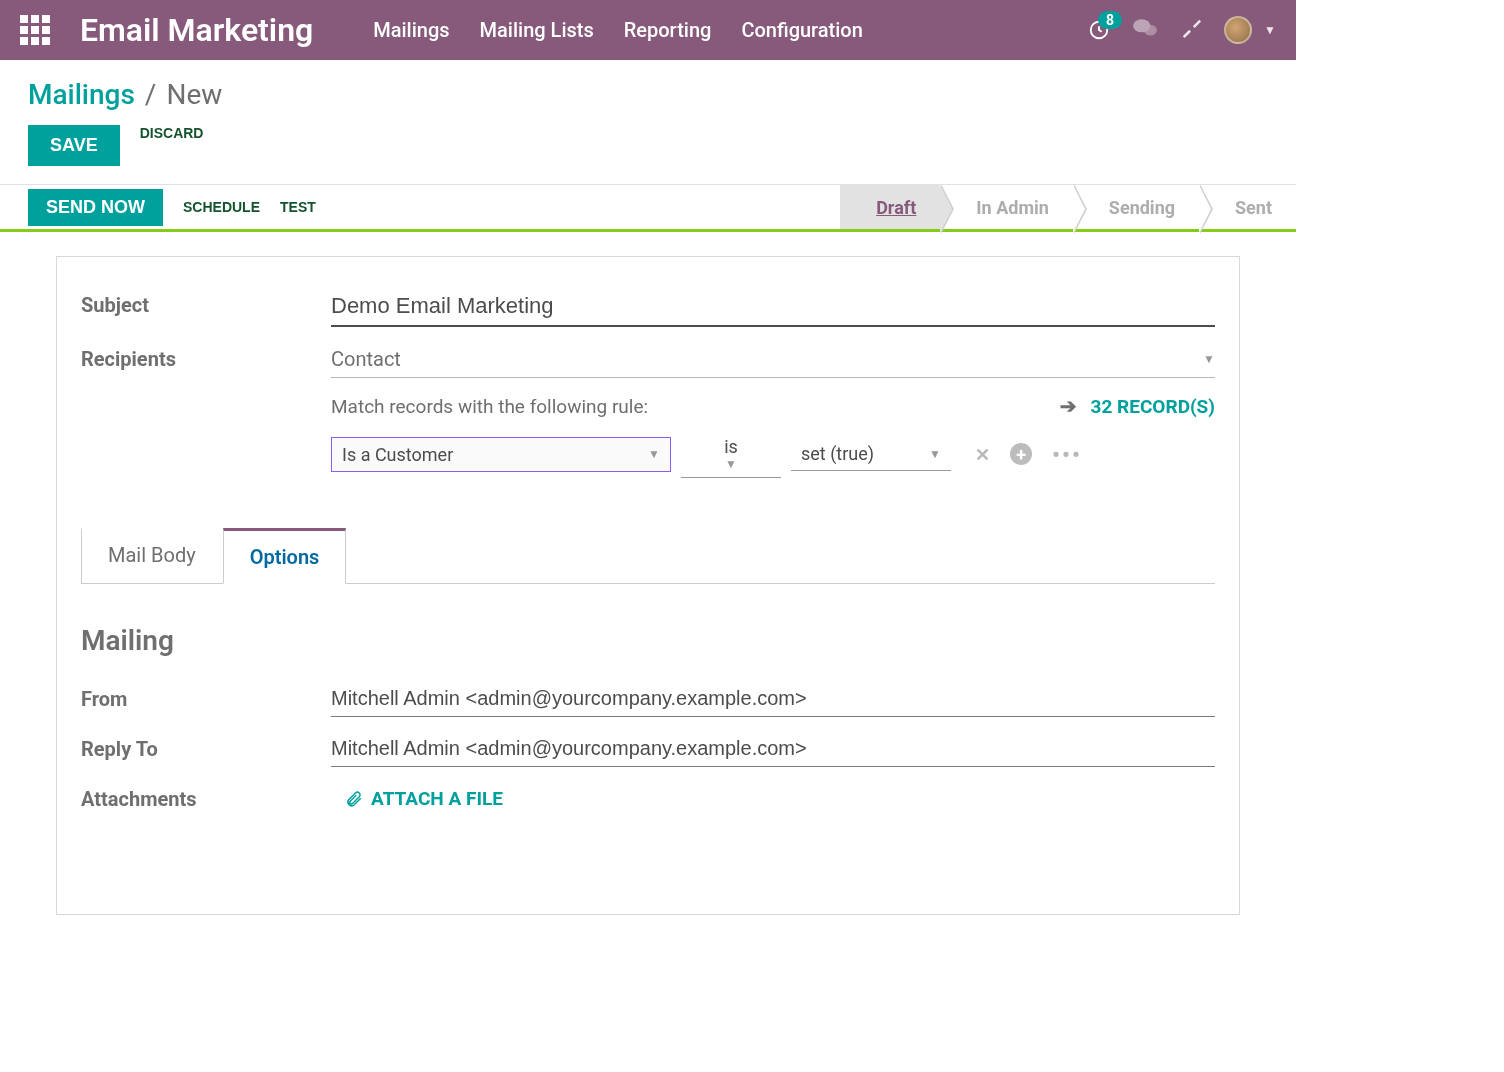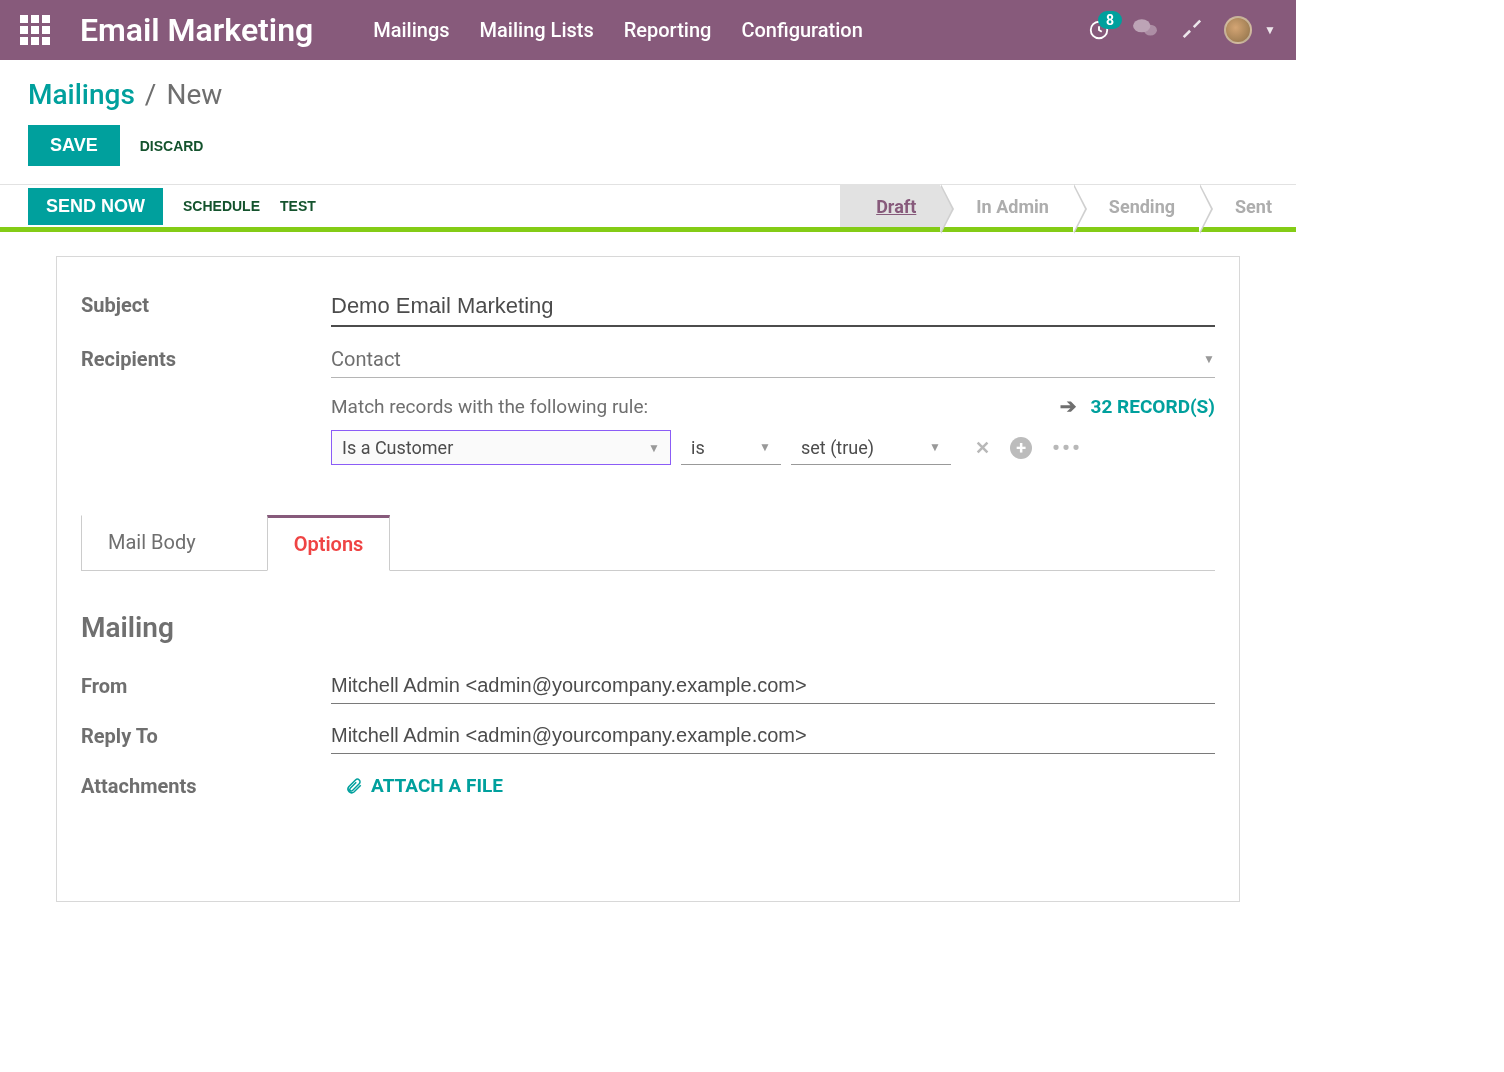--- a/index.html
+++ b/index.html
@@ -18,25 +18,25 @@
 .tools-icon svg { width: 22px; height: 22px; opacity: 0.85; }
 .avatar { width: 28px; height: 28px; border-radius: 50%; background: radial-gradient(circle at 40% 40%, #d4a574, #8b6f47); border: 2px solid rgba(255,255,255,0.4); }
 .caret-down { font-size: 12px; color: #fff; opacity: 0.85; margin-left: -10px; }
 
 .breadcrumb-bar { padding: 18px 28px 6px 28px; }
 .breadcrumb { font-size: 28px; display: flex; align-items: center; gap: 10px; }
 .breadcrumb a { color: #00a09d; font-weight: 500; text-decoration: none; }
 .breadcrumb .sep { color: #6f6f6f; }
 .breadcrumb .current { color: #6f6f6f; }
 
-.btn-row { padding: 8px 28px 18px 28px; display: flex; align-items: center; gap: 20px; }
+.btn-row { padding: 8px 28px 18px 28px; display: flex; align-items: flex-start; gap: 20px; }
 .btn-primary { background: #00a09d; color: #fff; border: none; padding: 10px 22px; font-size: 18px; font-weight: 700; text-transform: uppercase; cursor: pointer; }
 .btn-link { background: none; border: none; color: #14532d; font-size: 14px; font-weight: 700; text-transform: uppercase; cursor: pointer; }
 
-.status-bar { border-top: 1px solid #e2e2e2; border-bottom: 5px solid #84cc16; display: flex; align-items: stretch; height: 48px; }
+.status-bar { border-top: 1px solid #e2e2e2; border-bottom: 3px solid #84cc16; display: flex; align-items: stretch; height: 48px; }
 .action-buttons { display: flex; align-items: center; padding-left: 28px; gap: 20px; }
 .action-buttons .btn-primary { padding: 8px 18px; }
 .status-steps { margin-left: auto; display: flex; align-items: stretch; }
 .status-step { position: relative; display: flex; align-items: center; padding: 0 24px 0 36px; font-size: 18px; font-weight: 700; color: #adadad; }
 .status-step.active { background: #e2e2e2; color: #875a7b; text-decoration: underline; }
 .status-step::after { content: ""; position: absolute; right: -12px; top: 0; width: 0; height: 0; border-top: 24px solid transparent; border-bottom: 24px solid transparent; border-left: 12px solid #fff; z-index: 2; }
 .status-step.active::after { border-left-color: #e2e2e2; }
 .status-step::before { content: ""; position: absolute; right: -14px; top: -1px; width: 0; height: 0; border-top: 25px solid transparent; border-bottom: 25px solid transparent; border-left: 13px solid #d0d0d0; z-index: 1; }
 .status-step:last-child::after, .status-step:last-child::before { display: none; }
 
@@ -48,29 +48,29 @@
 .select-line { border: none; border-bottom: 1px solid #b5b5b5; font-size: 20px; padding: 6px 0; width: 100%; background: transparent; outline: none; color: #6f6f6f; display: flex; justify-content: space-between; align-items: center; }
 .caret { font-size: 12px; color: #999; }
 
 .rule-text { font-size: 19px; color: #6f6f6f; margin: 16px 0 12px 0; display: flex; align-items: center; }
 .records-link { margin-left: auto; display: flex; align-items: center; gap: 14px; color: #00a09d; font-weight: 700; font-size: 19px; }
 .arrow-right { color: #6f6f6f; font-weight: 700; font-size: 20px; }
 
 .rule-builder { display: flex; align-items: center; gap: 10px; }
 .rule-select { border: 1px solid #c0c0c0; border-bottom: 1px solid #999; background: #fafafa; padding: 6px 10px; font-size: 18px; display: flex; justify-content: space-between; align-items: center; min-width: 140px; }
 .rule-select.first { min-width: 340px; border: 1px solid #8b5cf6; }
-.rule-select.mid { border: none; border-bottom: 1px solid #999; background: transparent; min-width: 100px; }
+.rule-select.mid { border: none; border-bottom: 1px solid #999; background: transparent; min-width: 100px; flex-direction: column; }
 .rule-select.last { border: none; border-bottom: 1px solid #999; background: transparent; min-width: 160px; }
 .rule-actions { display: flex; align-items: center; gap: 20px; margin-left: 14px; color: #b8b8b8; }
 .plus-circle { width: 22px; height: 22px; background: #bcbcbc; border-radius: 50%; display: flex; align-items: center; justify-content: center; color: #fff; font-weight: 700; font-size: 18px; }
 
 .tabs { display: flex; border-bottom: 1px solid #ccc; margin-top: 50px; }
 .tab { padding: 14px 26px; font-size: 20px; color: #6f6f6f; cursor: pointer; border: 1px solid transparent; border-bottom: none; }
 .tab:first-child {border-left: 1px solid #ccc;}
-.tab.active { border: 1px solid #ccc; border-top: 3px solid #875a7b; border-bottom: 1px solid #fff; margin-bottom: -1px; font-weight: 600; color: #ef4444; margin-left: 44px; }
+.tab.active { border: 1px solid #ccc; border-top: 3px solid #875a7b; border-bottom: 1px solid #fff; margin-bottom: -1px; font-weight: 600; color: #0369a1; }
 
 .tab-content { padding-top: 40px; }
 .section-title { font-size: 28px; font-weight: 600; color: #6f6f6f; margin-bottom: 24px; }
 
 .attach-btn { display: flex; align-items: center; gap: 8px; color: #00a09d; font-weight: 700; font-size: 19px; padding: 6px 0; cursor: pointer; margin-left:14px;}
 .attach-btn svg { width: 18px; height: 18px; }
 </style>
 </head>
 <body>
 

